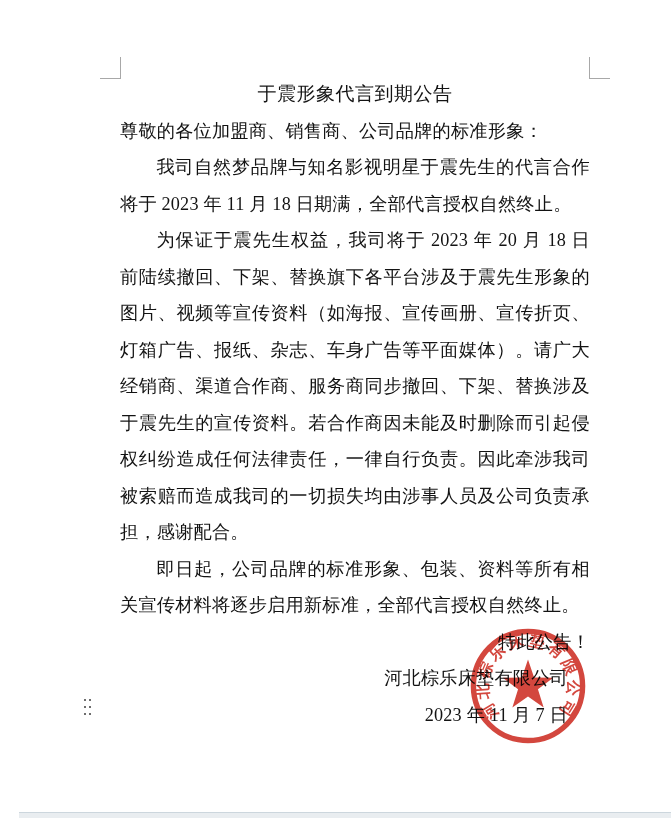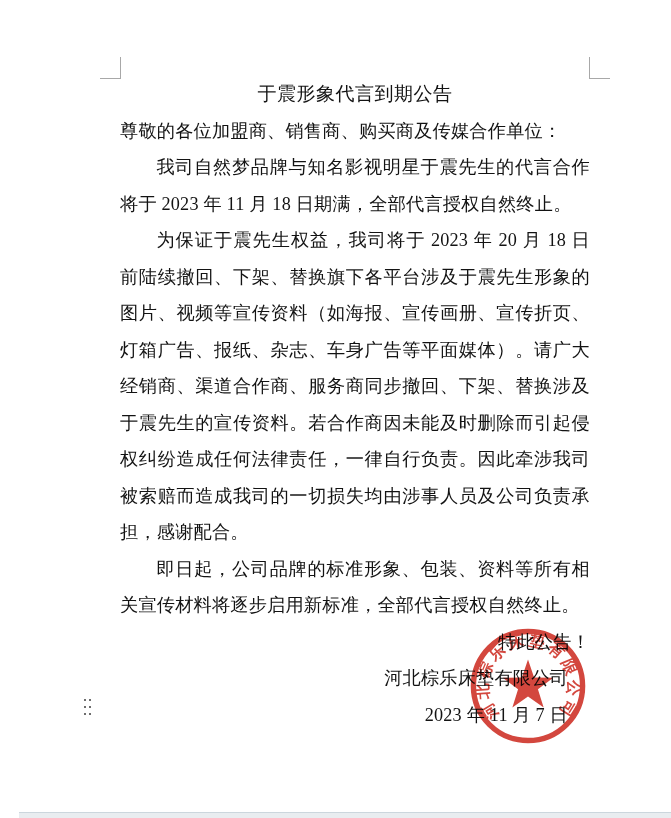--- a/index.html
+++ b/index.html
@@ -59,21 +59,21 @@
 
 <div class="page">
 
   <div class="mark v" style="left:101px;top:57px;"></div>
   <div class="mark h" style="left:81px;top:78px;"></div>
   <div class="mark v" style="left:570px;top:57px;"></div>
   <div class="mark h" style="left:571px;top:78px;"></div>
 
   <div class="content">
     <p class="doc-title">于震形象代言到期公告</p>
-    <p class="salutation">尊敬的各位加盟商、销售商、购买商及传媒合作单位：</p>
+    <p class="salutation">尊敬的各位加盟商、销售商、公司品牌的标准形象：</p>
     <p class="para">我司自然梦品牌与知名影视明星于震先生的代言合作将于 2023 年 11 月 18 日期满，全部代言授权自然终止。</p>
     <p class="para">为保证于震先生权益，我司将于 2023 年 20 月 18 日前陆续撤回、下架、替换旗下各平台涉及于震先生形象的图片、视频等宣传资料（如海报、宣传画册、宣传折页、灯箱广告、报纸、杂志、车身广告等平面媒体）。请广大经销商、渠道合作商、服务商同步撤回、下架、替换涉及于震先生的宣传资料。若合作商因未能及时删除而引起侵权纠纷造成任何法律责任，一律自行负责。因此牵涉我司被索赔而造成我司的一切损失均由涉事人员及公司负责承担，感谢配合。</p>
     <p class="para">即日起，公司品牌的标准形象、包装、资料等所有相关宣传材料将逐步启用新标准，全部代言授权自然终止。</p>
     <p class="closing">特此公告！</p>
     <p class="sign">河北棕乐床垫有限公司</p>
     <p class="sign">2023 年 11 月 7 日</p>
   </div>
 
   <div class="stamp">
     <svg viewBox="0 0 120 120" xmlns="http://www.w3.org/2000/svg">

